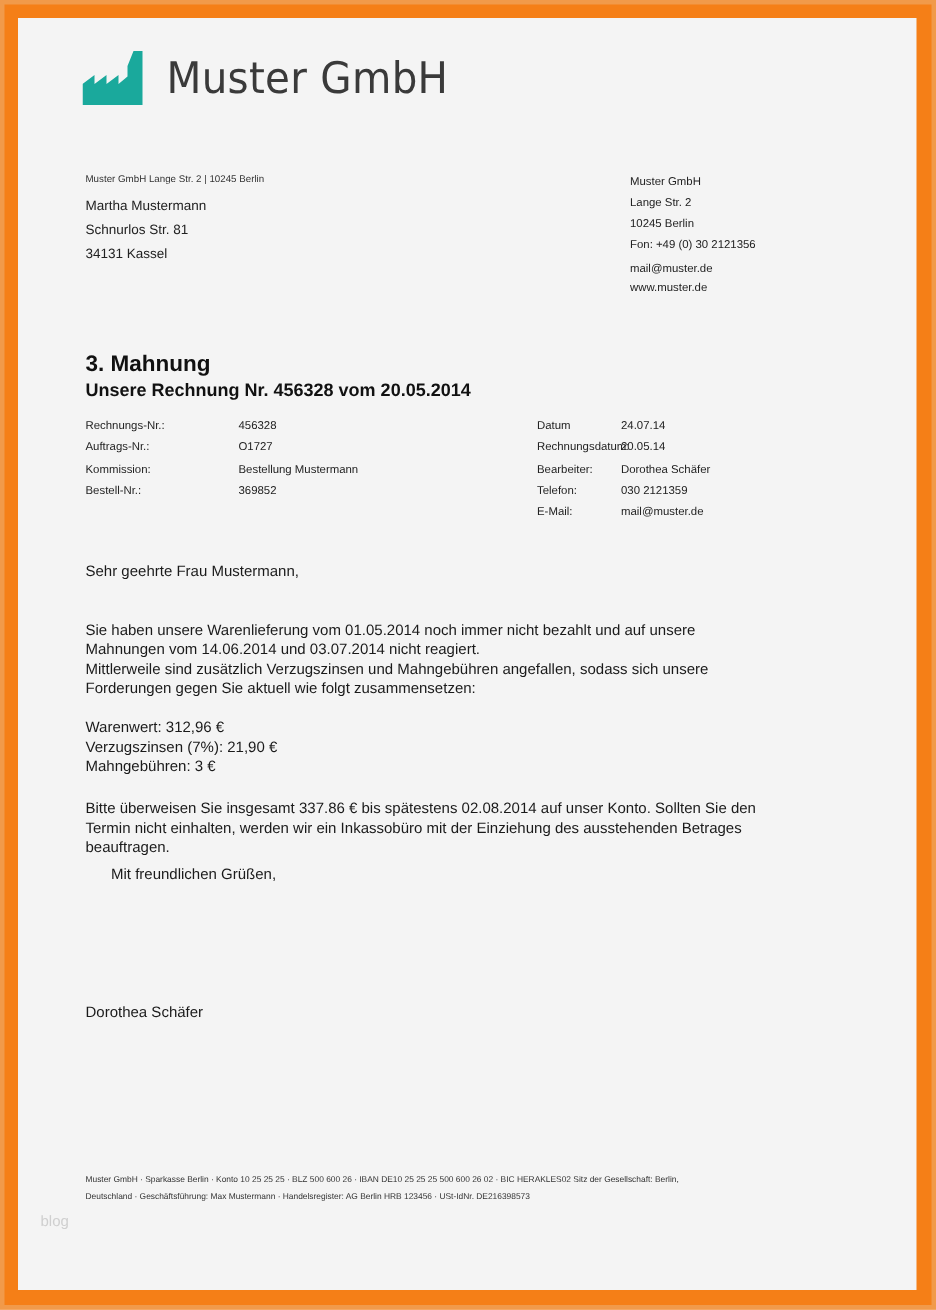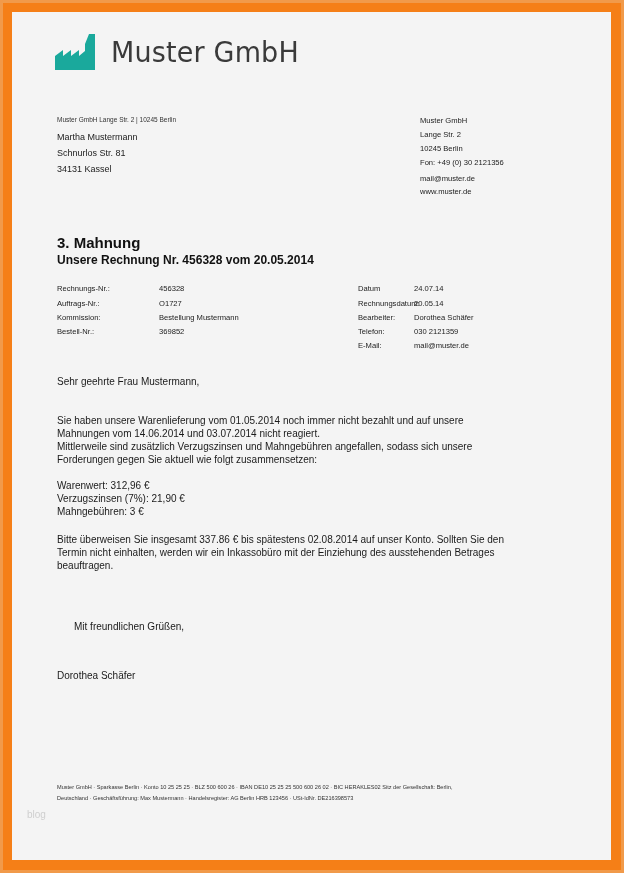--- a/index.html
+++ b/index.html
@@ -41,32 +41,32 @@
     .sender-line { left: 57px; top: 116px; font-size: 6.5px; color: #333; }
     .recipient { left: 57px; top: 129px; font-size: 9px; line-height: 16px; color: #222; }
 
     .company-block { left: 420px; top: 114px; font-size: 7.6px; line-height: 14px; color: #222; }
     .company-contact { left: 420px; top: 173px; font-size: 7.6px; line-height: 12.5px; color: #222; }
 
     .title { left: 57px; top: 234px; font-size: 15px; font-weight: bold; color: #111; }
     .subtitle { left: 57px; top: 253px; font-size: 12px; font-weight: bold; color: #111; }
 
     .meta { position: absolute; top: 279px; font-size: 7.6px; color: #222; }
-    .meta .row { display: flex; height: 14.3px; align-items: flex-end; }
+    .meta .row { display: flex; height: 14.3px; align-items: flex-start; }
     .meta-left { left: 57px; }
     .meta-left .k { width: 102px; }
     .meta-right { left: 334px; }
     .meta-right .k { width: 80px; padding-left: 24px; }
 
     .body-text { left: 57px; font-size: 10px; color: #1a1a1a; line-height: 13px; white-space: normal; width: 520px; }
     .salutation { top: 375px; }
     .para1 { top: 414px; }
     .costs { top: 479px; }
     .para2 { top: 533px; }
-    .closing { top: 620px; padding-left: 17px; }
+    .closing { top: 577px; padding-left: 17px; }
     .signature { top: 669px; }
 
     .footer { left: 57px; top: 782px; font-size: 5.6px; line-height: 11px; color: #333; }
 
     .watermark { left: 27px; top: 809px; font-size: 10px; color: #cfcfcf; }
   </style>
 </head>
 <body>
 
 <div class="frame"></div>

